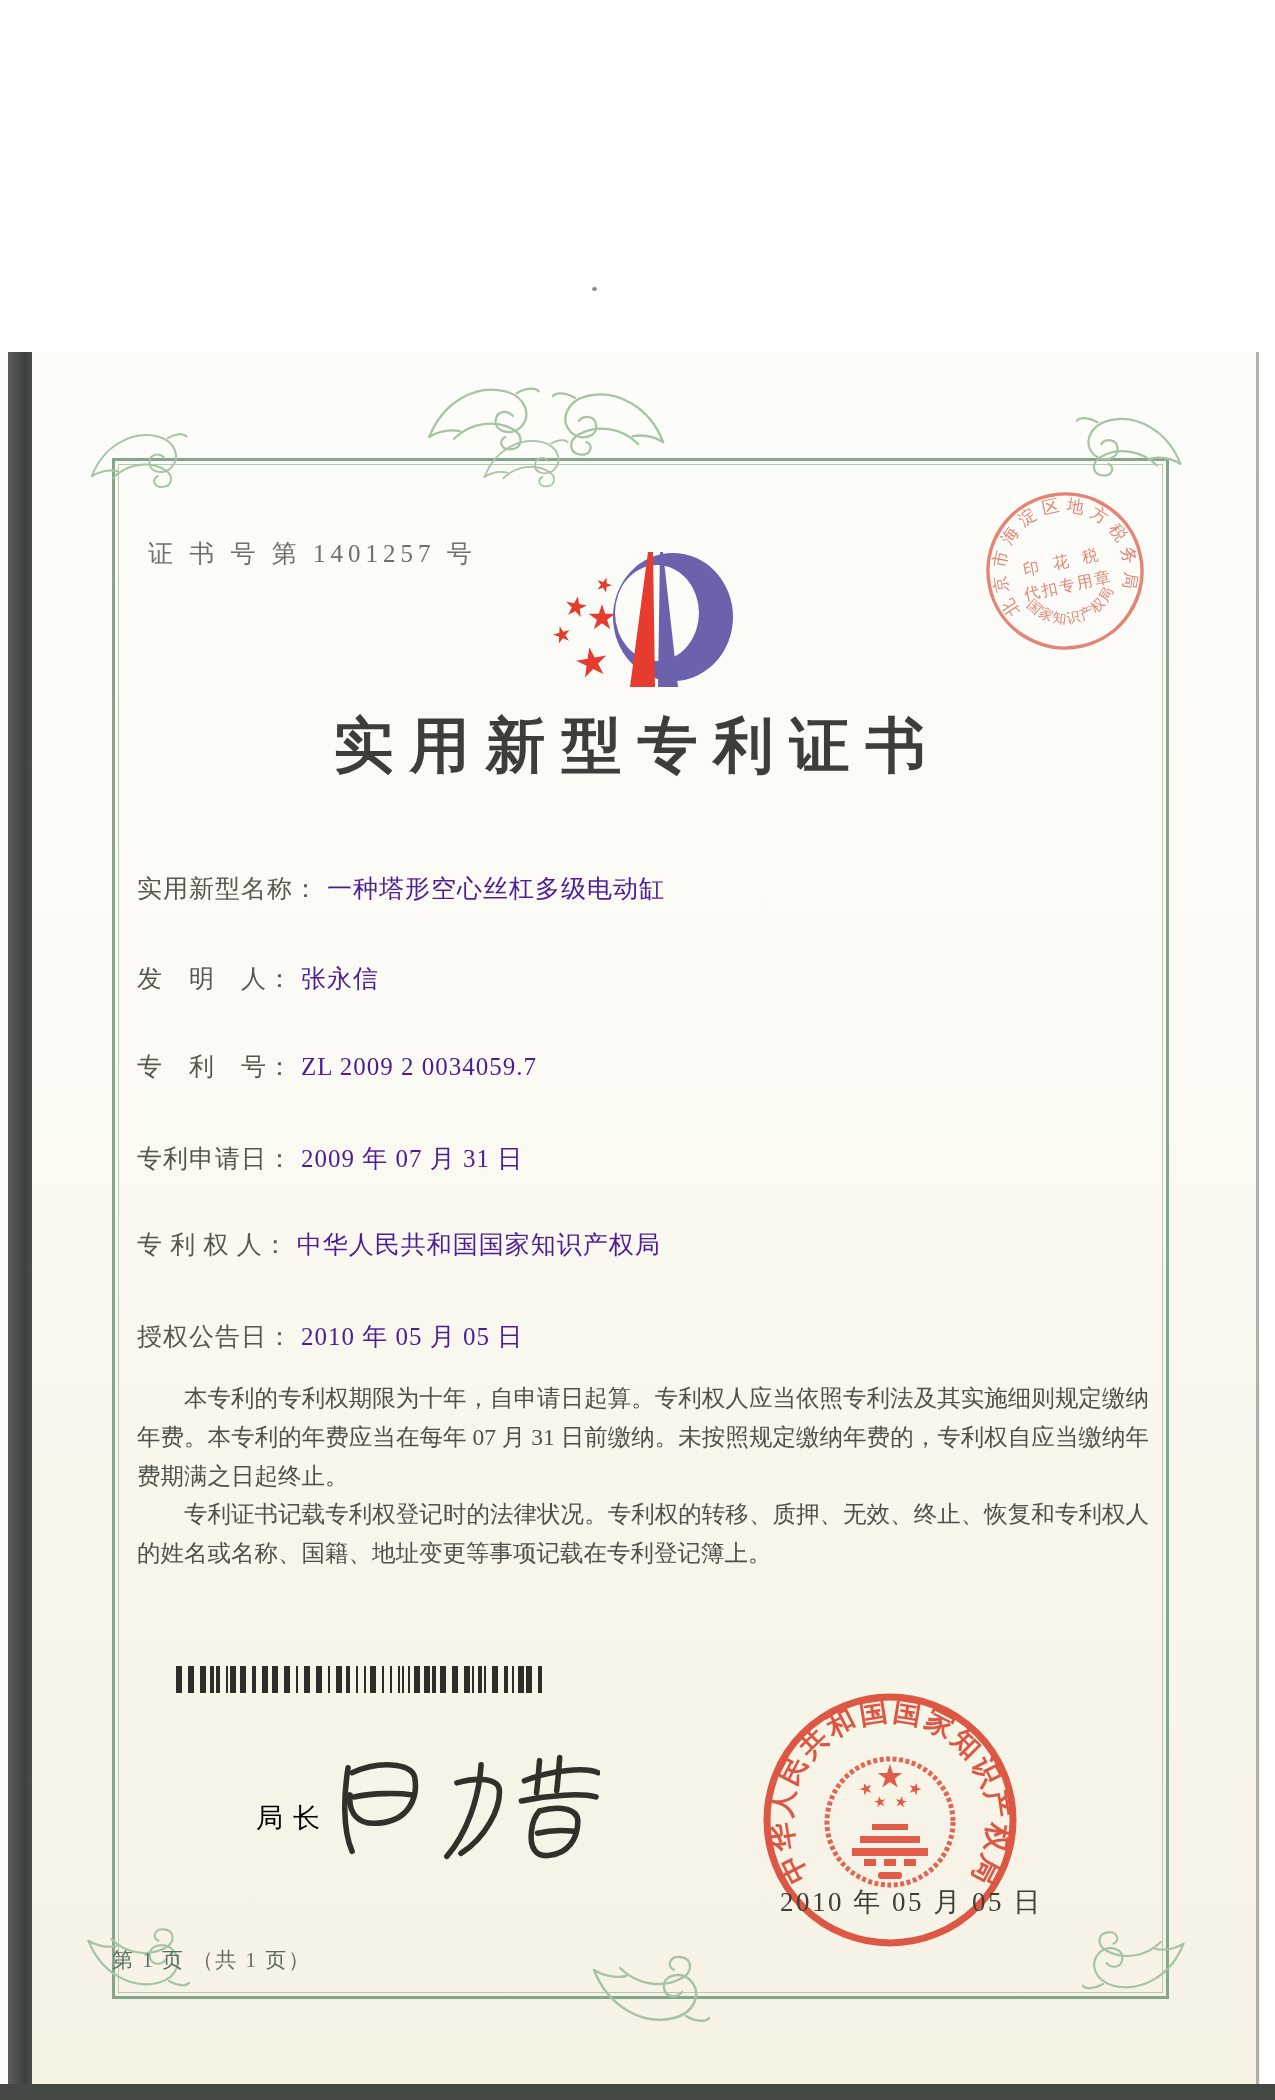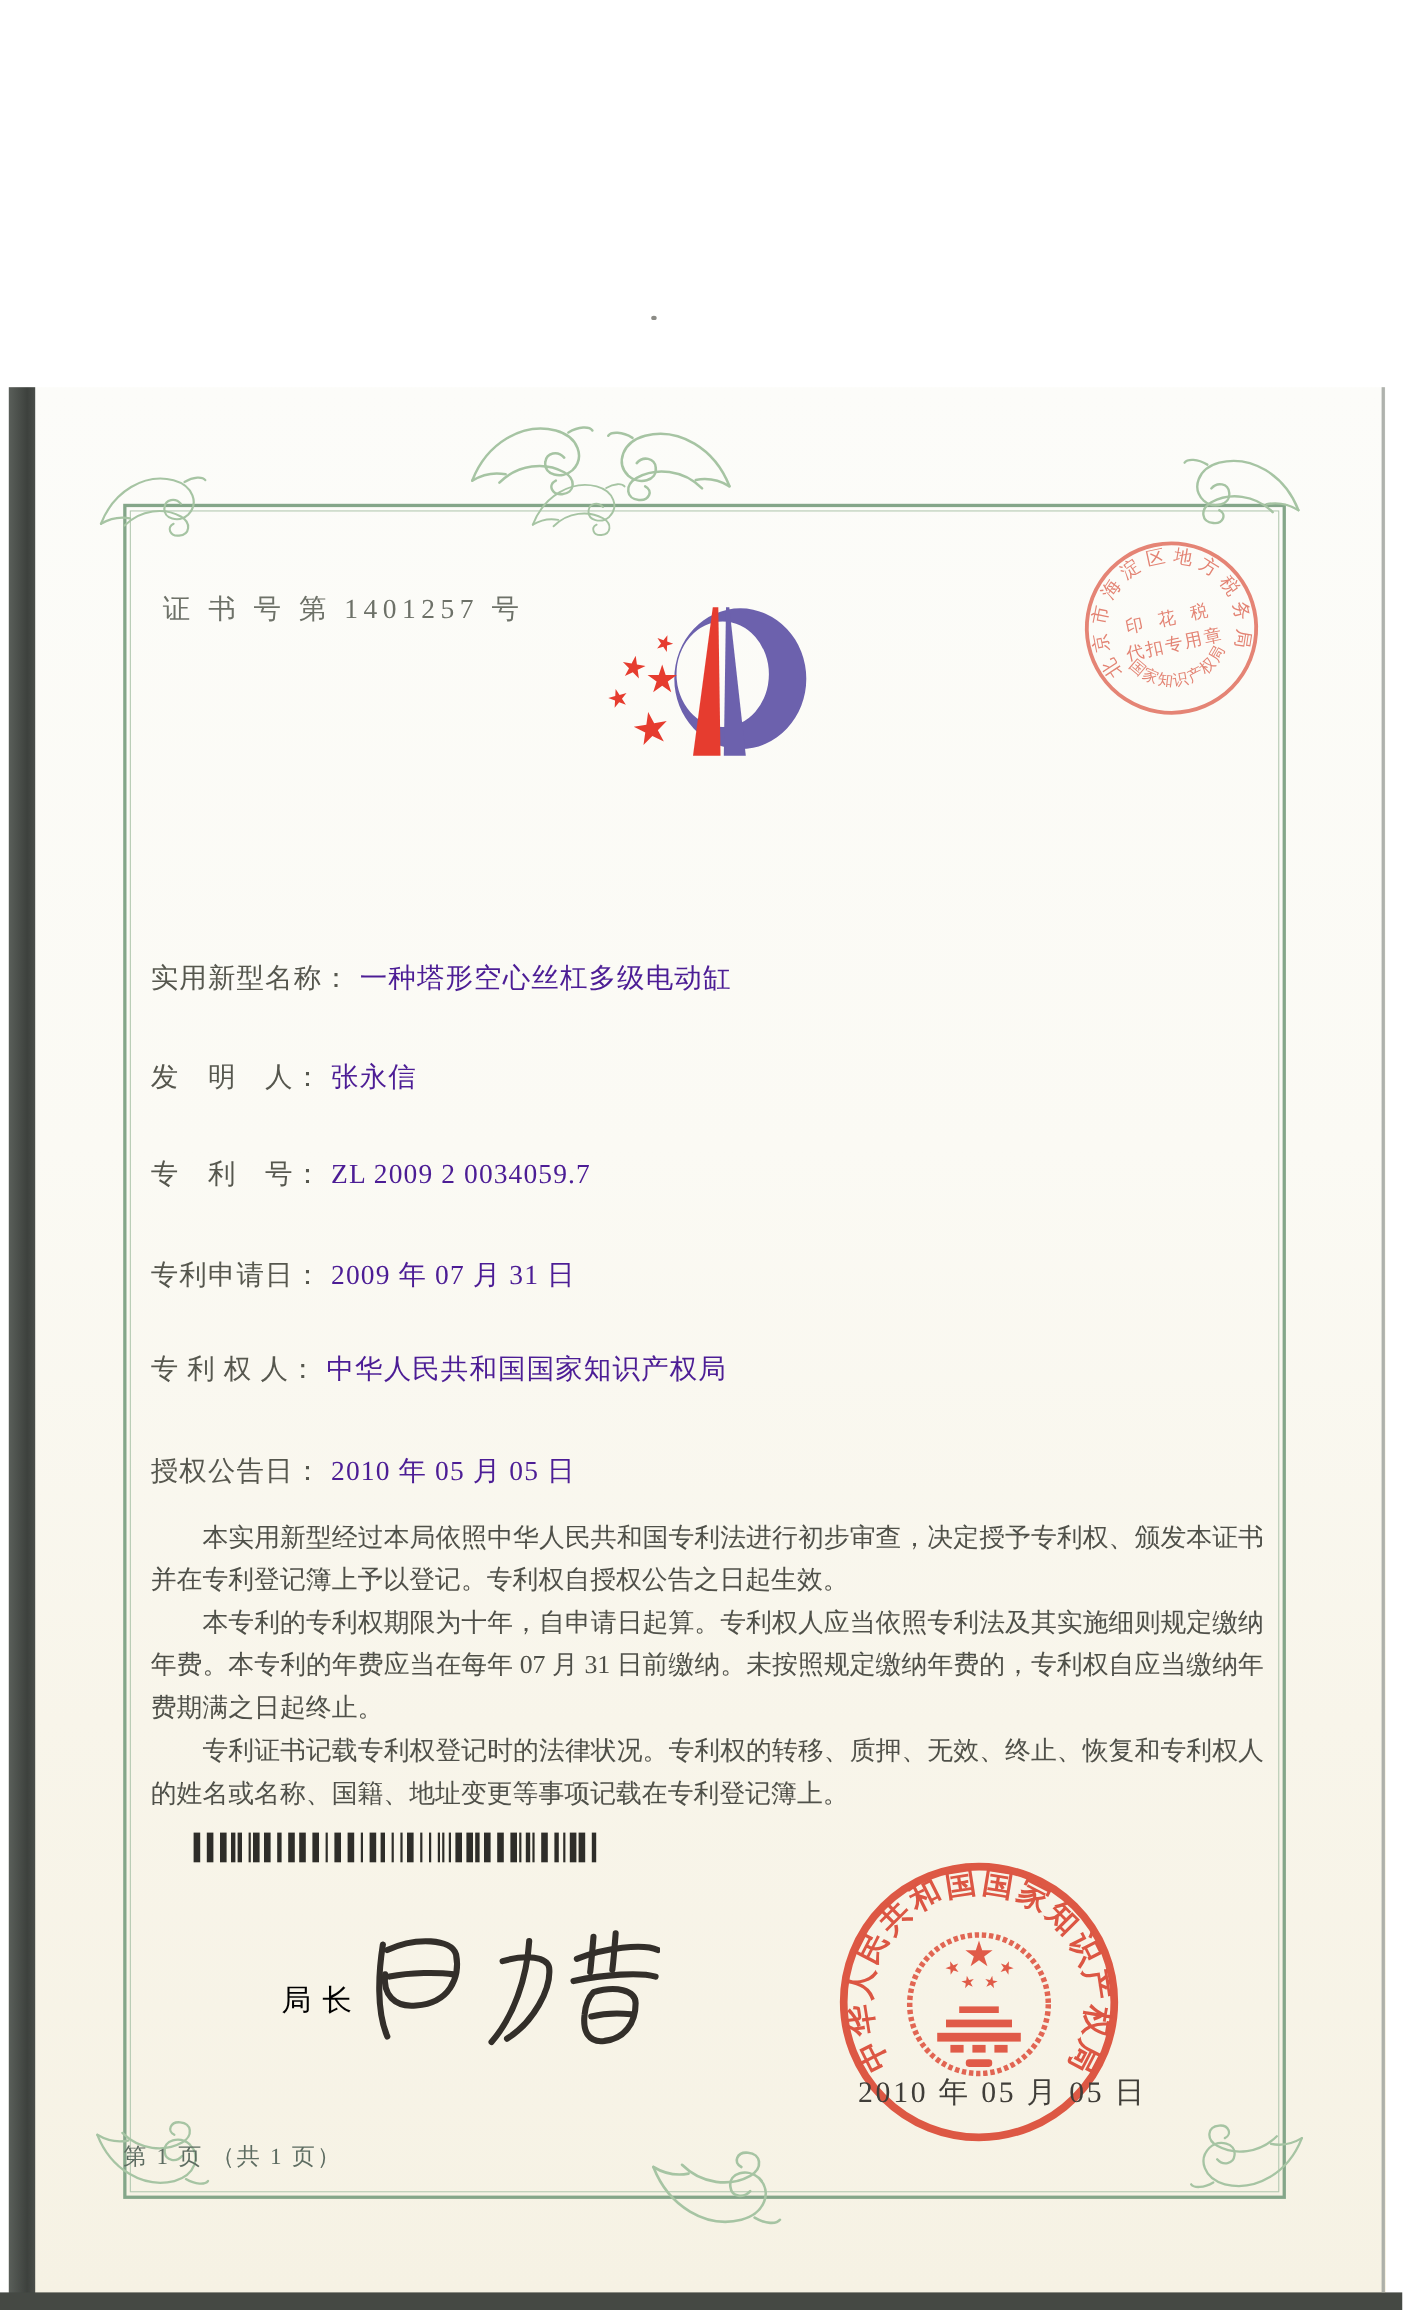--- a/index.html
+++ b/index.html
@@ -110,20 +110,21 @@
     <path fill="#6c61ad" d="M115,17 L118,17 L133,152 L113,152 Z"></path>
     <g fill="#e63c2f">
       <use href="#star" transform="translate(59,50) scale(8) rotate(20)"></use>
       <use href="#star" transform="translate(31,72) scale(11) rotate(10)"></use>
       <use href="#star" transform="translate(57,83) scale(14)"></use>
       <use href="#star" transform="translate(17,100) scale(9) rotate(-15)"></use>
       <use href="#star" transform="translate(47,128) scale(16) rotate(-10)"></use>
     </g>
   </svg>
 
+  <div class="title">实用新型专利证书</div>
 
   <svg class="tax-stamp" width="180" height="180" viewBox="0 0 180 180">
     <defs>
       <path id="tsTop" d="M38,120 A60,60 0 1 1 142,120" fill="none"></path>
       <path id="tsBot" d="M45,116 A52,52 0 0 0 135,116" fill="none"></path>
     </defs>
     <g transform="rotate(-12 90 90)" fill="#df6f5d">
       <circle cx="90" cy="90" r="77" fill="none" stroke="#e1705f" stroke-width="3.5"></circle>
       <text font-size="17" letter-spacing="1">
         <textPath href="#tsTop" textLength="250" lengthAdjust="spacing">北京市海淀区地方税务局</textPath>
@@ -149,21 +150,20 @@
     <span>专利申请日：</span><span class="fvalue">2009 年 07 月 31 日</span>
   </div>
   <div class="row" style="top:1228px">
     <span>专 利 权 人：</span><span class="fvalue">中华人民共和国国家知识产权局</span>
   </div>
   <div class="row" style="top:1320px">
     <span>授权公告日：</span><span class="fvalue">2010 年 05 月 05 日</span>
   </div>
 
   <div class="paras">
-    <p>本实用新型经过本局依照中华人民共和国专利法进行初步审查，决定授予专利权、颁发本证书并在专利登记簿上予以登记。专利权自授权公告之日起生效。</p>
     <p>本专利的专利权期限为十年，自申请日起算。专利权人应当依照专利法及其实施细则规定缴纳年费。本专利的年费应当在每年 07 月 31 日前缴纳。未按照规定缴纳年费的，专利权自应当缴纳年费期满之日起终止。</p>
     <p>专利证书记载专利权登记时的法律状况。专利权的转移、质押、无效、终止、恢复和专利权人的姓名或名称、国籍、地址变更等事项记载在专利登记簿上。</p>
   </div>
 
   <div class="barcode"><i style="width: 6px; margin-right: 6px;"></i><i style="width: 6px; margin-right: 6px;"></i><i style="width: 6px; margin-right: 4px;"></i><i style="width: 4px; margin-right: 2px;"></i><i style="width: 4px; margin-right: 6px;"></i><i style="width: 2px; margin-right: 2px;"></i><i style="width: 6px; margin-right: 4px;"></i><i style="width: 6px; margin-right: 6px;"></i><i style="width: 4px; margin-right: 6px;"></i><i style="width: 6px; margin-right: 4px;"></i><i style="width: 6px; margin-right: 6px;"></i><i style="width: 6px; margin-right: 6px;"></i><i style="width: 2px; margin-right: 6px;"></i><i style="width: 6px; margin-right: 6px;"></i><i style="width: 6px; margin-right: 6px;"></i><i style="width: 2px; margin-right: 6px;"></i><i style="width: 6px; margin-right: 4px;"></i><i style="width: 4px; margin-right: 6px;"></i><i style="width: 2px; margin-right: 6px;"></i><i style="width: 2px; margin-right: 4px;"></i><i style="width: 6px; margin-right: 6px;"></i><i style="width: 2px; margin-right: 6px;"></i><i style="width: 2px; margin-right: 6px;"></i><i style="width: 2px; margin-right: 2px;"></i><i style="width: 2px; margin-right: 4px;"></i><i style="width: 2px; margin-right: 4px;"></i><i style="width: 6px; margin-right: 4px;"></i><i style="width: 6px; margin-right: 2px;"></i><i style="width: 4px; margin-right: 4px;"></i><i style="width: 6px; margin-right: 6px;"></i><i style="width: 6px; margin-right: 6px;"></i><i style="width: 6px; margin-right: 2px;"></i><i style="width: 2px; margin-right: 4px;"></i><i style="width: 4px; margin-right: 2px;"></i><i style="width: 2px; margin-right: 6px;"></i><i style="width: 6px; margin-right: 6px;"></i><i style="width: 4px; margin-right: 4px;"></i><i style="width: 2px; margin-right: 4px;"></i><i style="width: 6px; margin-right: 2px;"></i><i style="width: 6px; margin-right: 6px;"></i><i style="width: 4px; margin-right: 2px;"></i></div>
 
   <div class="signer-title">局长</div>
   <span class="visually-hidden">田力普</span>
   <svg class="signature" width="262" height="112" viewBox="0 0 260 110">
     <g fill="none" stroke="#332f2a" stroke-width="5.5" stroke-linecap="round" stroke-linejoin="round">

